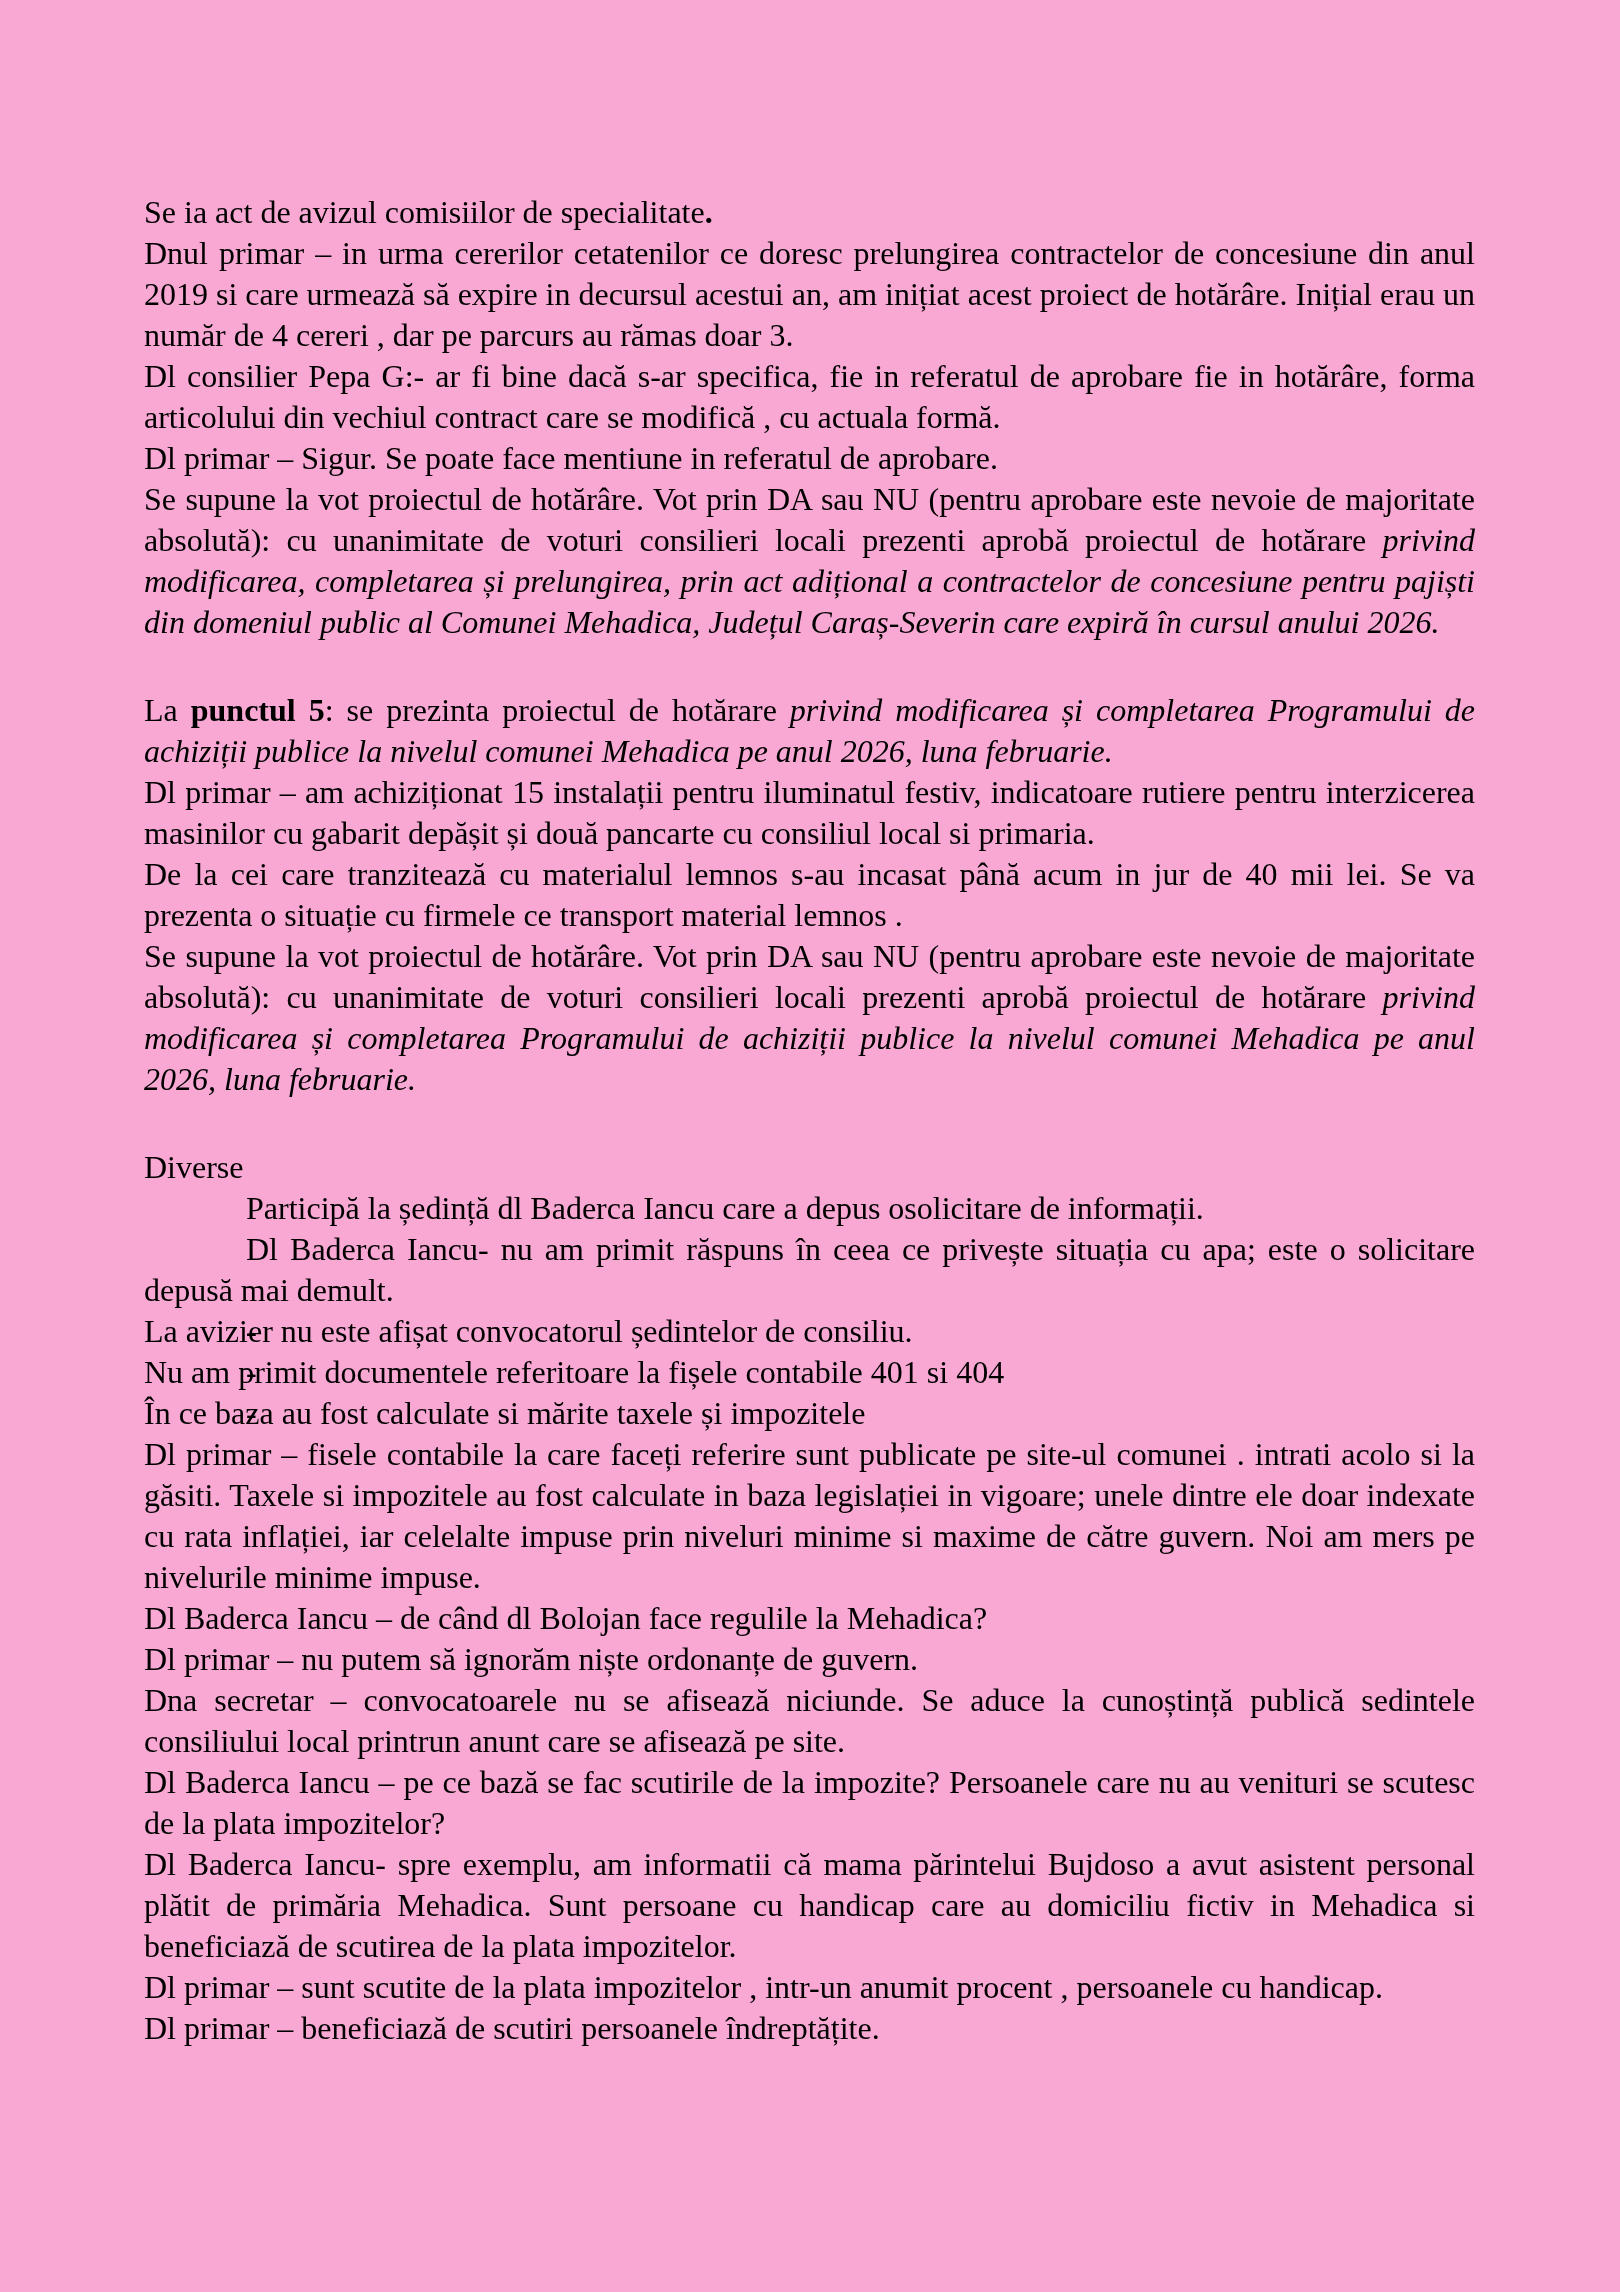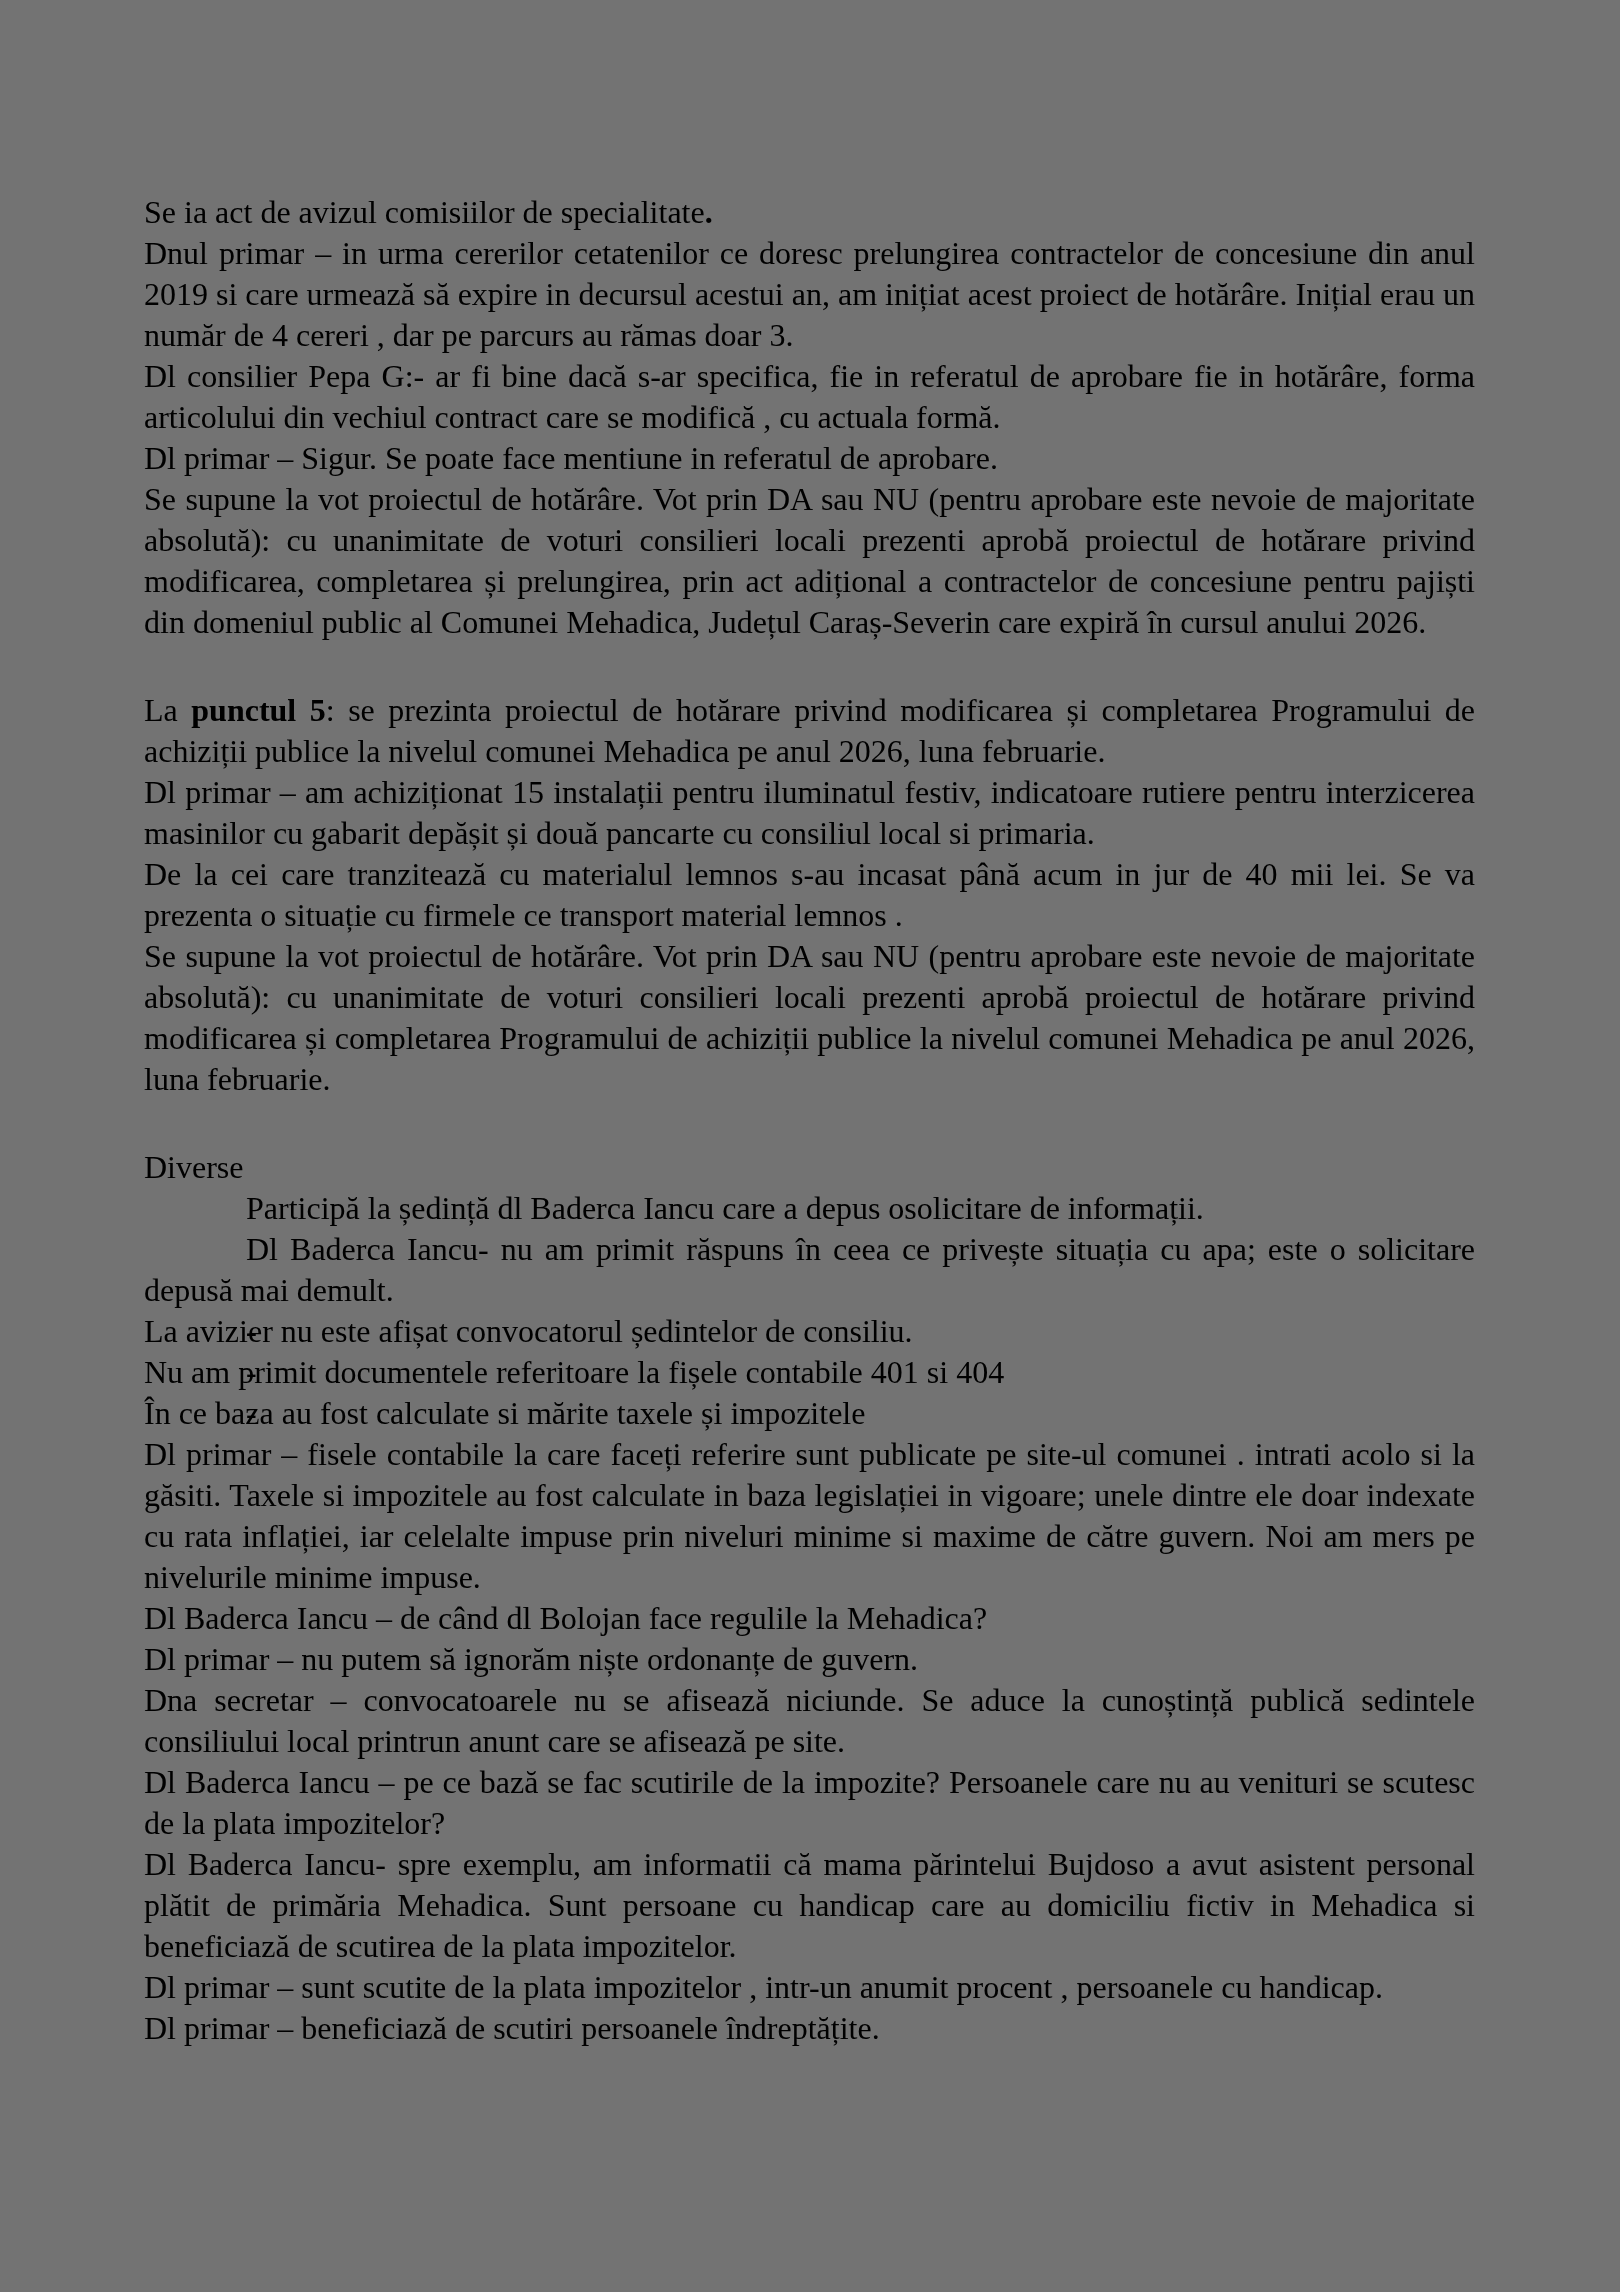--- a/index.html
+++ b/index.html
@@ -4,21 +4,21 @@
 <style>
   html, body {
     margin: 0;
     padding: 0;
     background: #ffffff;
   }
   .page {
     position: relative;
     width: 1620px;
     height: 2293px;
-    background: #737373;
+    background: #f9a8d4;
     color: #000000;
     font-family: "Liberation Serif", "DejaVu Serif", serif;
     overflow: hidden;
   }
   .content {
     position: absolute;
     left: 144px;
     top: 192px;
     width: 1331px;
   }
@@ -46,21 +46,21 @@
   }
   .dash {
     position: absolute;
     left: 102px;
     top: 0;
   }
   .spacer {
     height: 47px;
   }
   .b { font-weight: bold; }
-  .i { }
+  .i { font-style: italic; }
 </style>
 </head>
 <body>
 
 <div class="page">
   <div class="content">
       <p class="paragraph"><span>Se ia act de avizul comisiilor de specialitate</span><span class="b">.</span></p>
       <p class="paragraph"><span>Dnul primar – in urma cererilor cetatenilor ce doresc prelungirea contractelor de concesiune din anul 2019 si care urmează să expire in decursul acestui an, am inițiat acest proiect de hotărâre. Inițial erau un număr de 4 cereri , dar pe parcurs au rămas doar 3.</span></p>
       <p class="paragraph"><span>Dl consilier Pepa G:- ar fi bine dacă s-ar specifica, fie in referatul de aprobare  fie in hotărâre, forma articolului din vechiul contract care se modifică , cu actuala formă.</span></p>
       <p class="paragraph"><span>Dl primar – Sigur. Se poate face mentiune in referatul de aprobare.</span></p>

